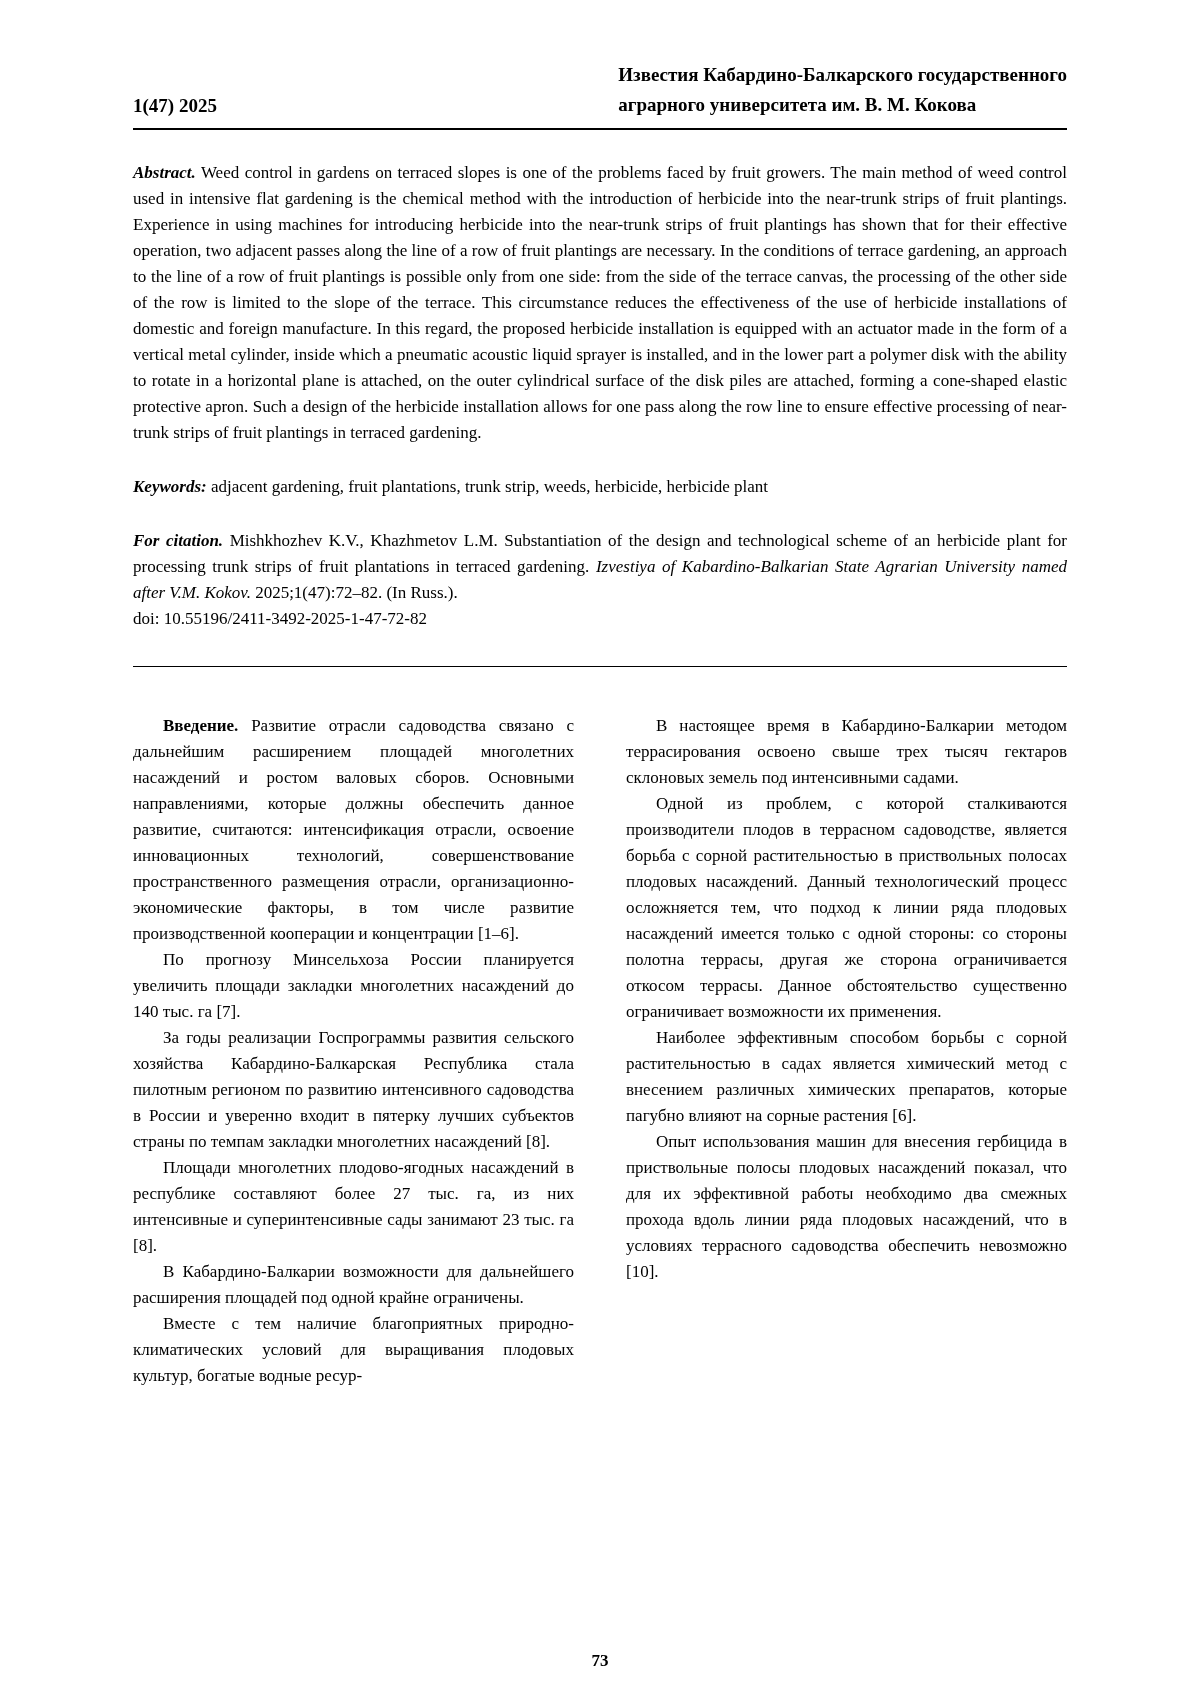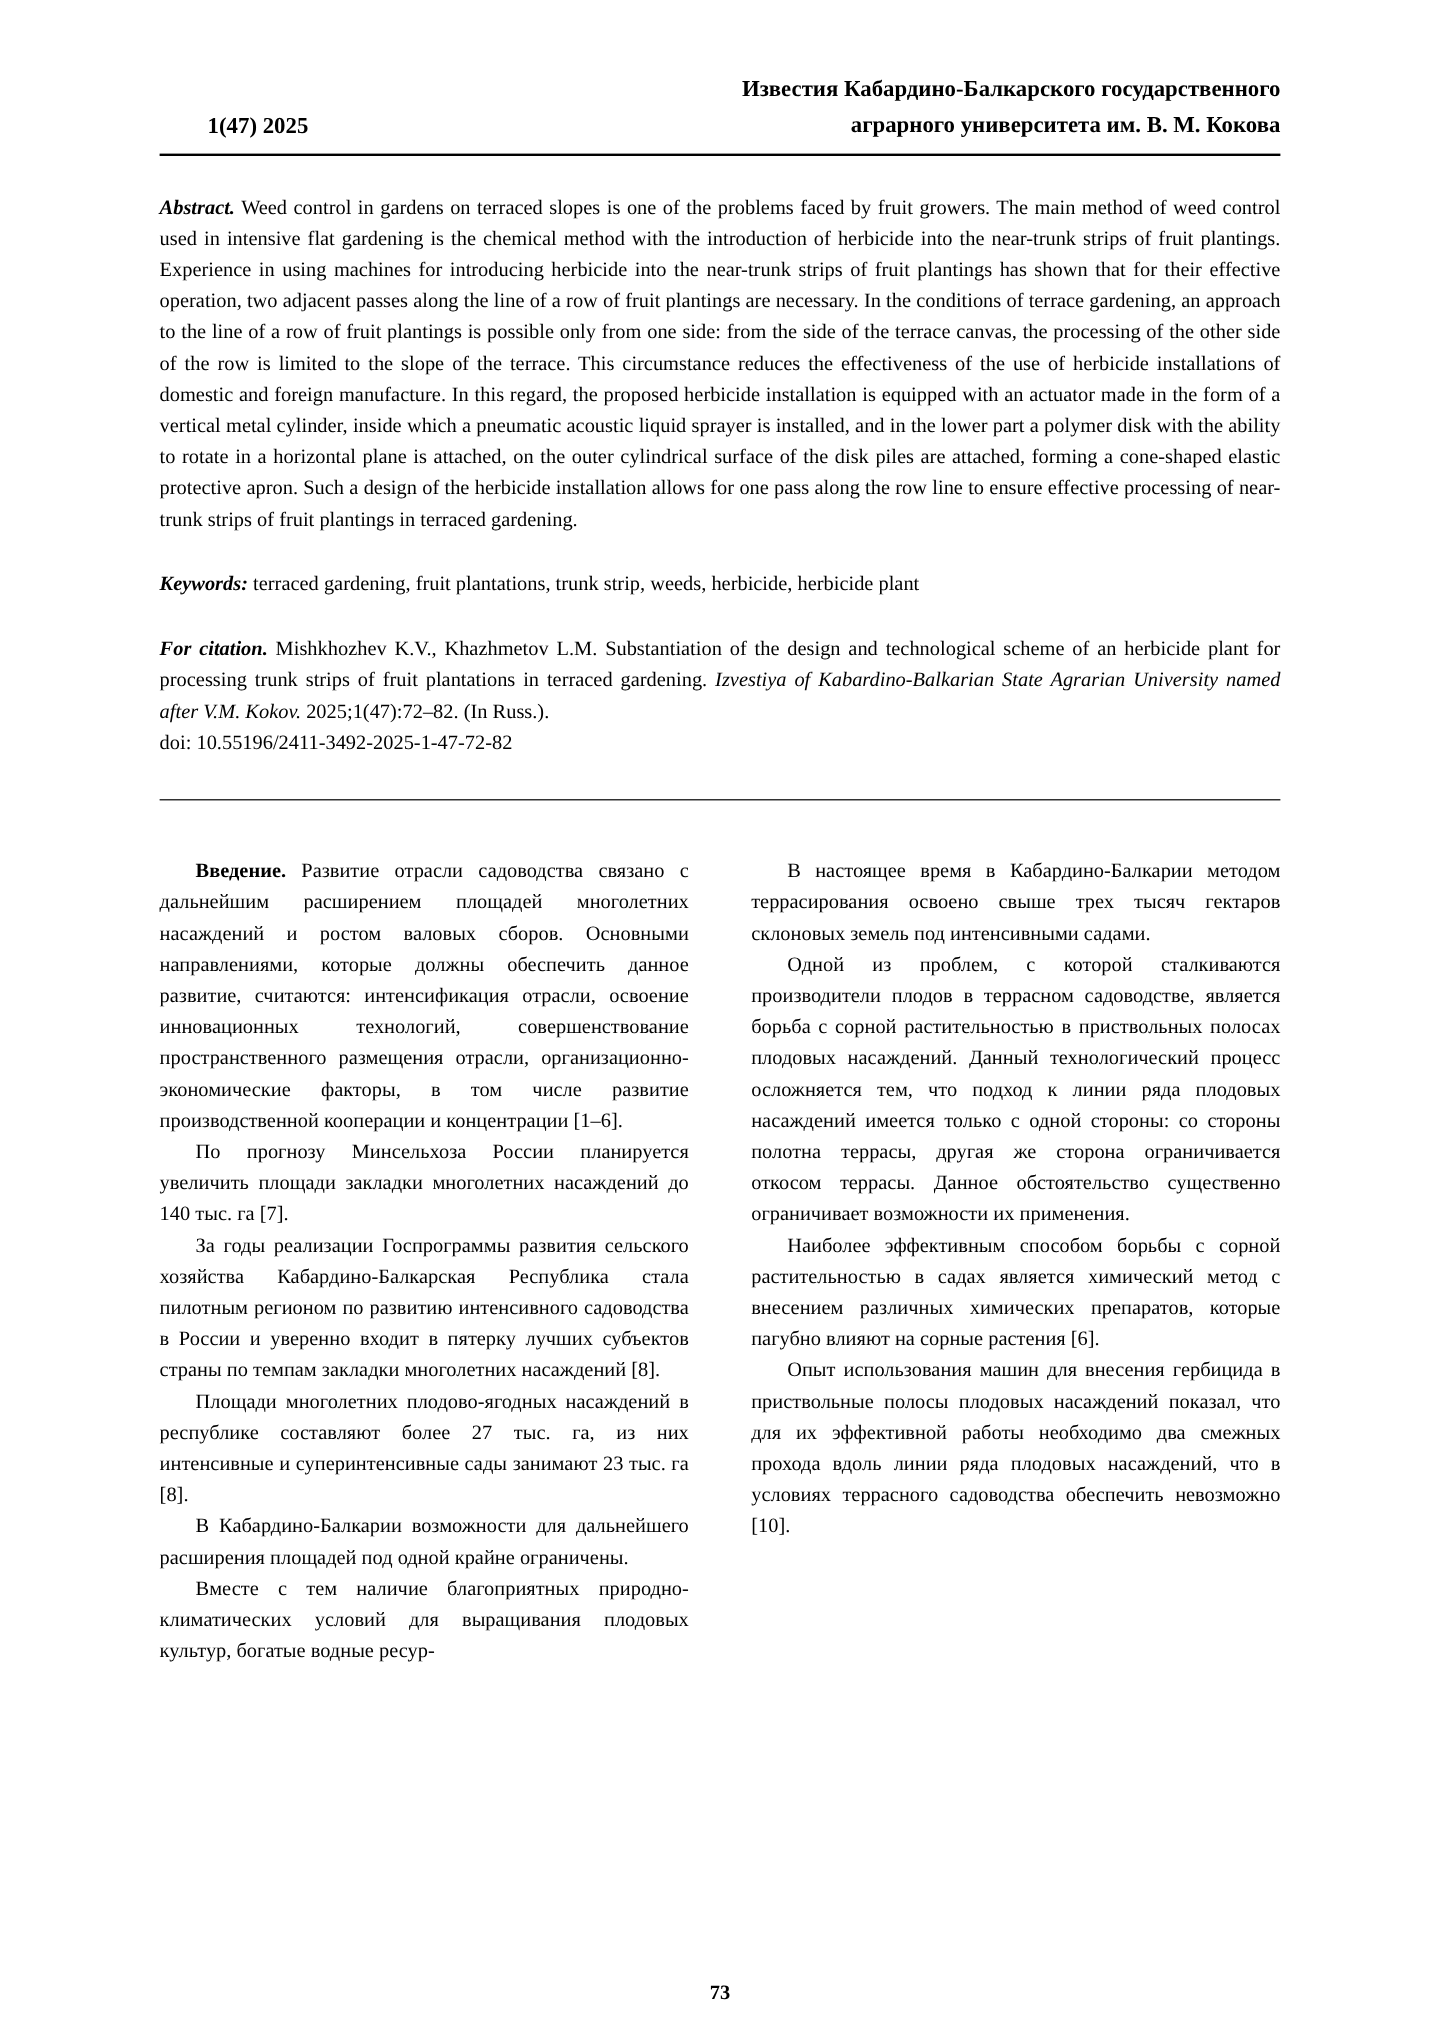--- a/index.html
+++ b/index.html
@@ -19,24 +19,23 @@
   .header {
     display: flex;
     justify-content: space-between;
     align-items: flex-end;
   }
   .issue {
     font-weight: bold;
     font-size: 19px;
     padding-bottom: 3px;
     white-space: nowrap;
-    margin-left: 40px;
   }
   .journal-title {
-    text-align: right;
+    text-align: left;
     font-weight: bold;
     font-size: 19px;
     line-height: 30px;
   }
   .rule {
     border: none;
     border-top: 2px solid #000;
     margin-top: 8px;
   }
   .rule2 {
@@ -89,21 +88,21 @@
 
   <div class="rule"></div>
 
   <p class="abstract">
     <span class="bi">Abstract.</span>
     <span>Weed control in gardens on terraced slopes is one of the problems faced by fruit growers. The main method of weed control used in intensive flat gardening is the chemical method with the introduction of herbicide into the near-trunk strips of fruit plantings. Experience in using machines for introducing herbicide into the near-trunk strips of fruit plantings has shown that for their effective operation, two adjacent passes along the line of a row of fruit plantings are necessary. In the conditions of terrace gardening, an approach to the line of a row of fruit plantings is possible only from one side: from the side of the terrace canvas, the processing of the other side of the row is limited to the slope of the terrace. This circumstance reduces the effectiveness of the use of herbicide installations of domestic and foreign manufacture. In this regard, the proposed herbicide installation is equipped with an actuator made in the form of a vertical metal cylinder, inside which a pneumatic acoustic liquid sprayer is installed, and in the lower part a polymer disk with the ability to rotate in a horizontal plane is attached, on the outer cylindrical surface of the disk piles are attached, forming a cone-shaped elastic protective apron. Such a design of the herbicide installation allows for one pass along the row line to ensure effective processing of near-trunk strips of fruit plantings in terraced gardening.</span>
   </p>
 
   <p class="keywords">
     <span class="bi">Keywords:</span>
-    <span>terraced gardening, fruit plantations, trunk strip, weeds, herbicide, herbicide plant</span>
+    <span>adjacent gardening, fruit plantations, trunk strip, weeds, herbicide, herbicide plant</span>
   </p>
 
   <p class="citation">
     <span class="bi">For citation.</span>
     <span>Mishkhozhev K.V., Khazhmetov L.M. Substantiation of the design and technological scheme of an herbicide plant for processing trunk strips of fruit plantations in terraced gardening.</span>
     <i>Izvestiya of Kabardino-Balkarian State Agrarian University named after V.M. Kokov.</i>
     <span>2025;1(47):72–82. (In Russ.).</span>
     <br>
     <span>doi: 10.55196/2411-3492-2025-1-47-72-82</span>
   </p>

